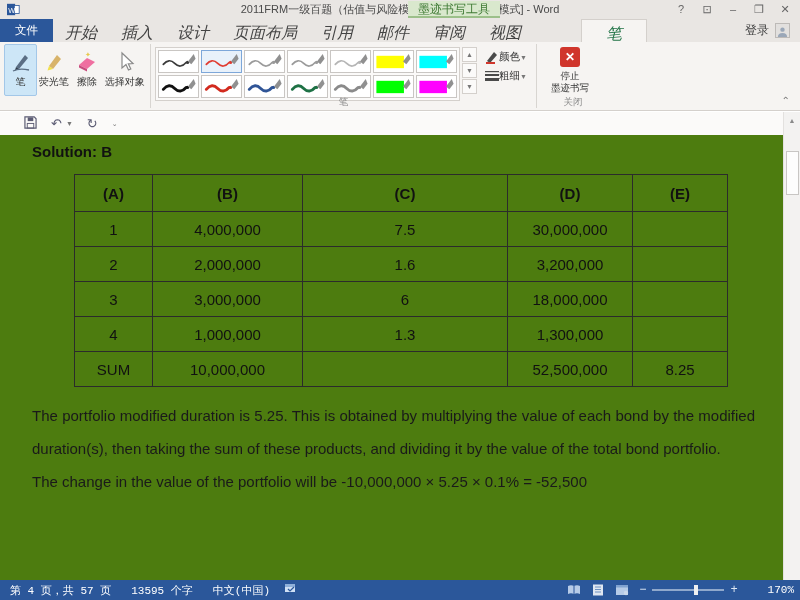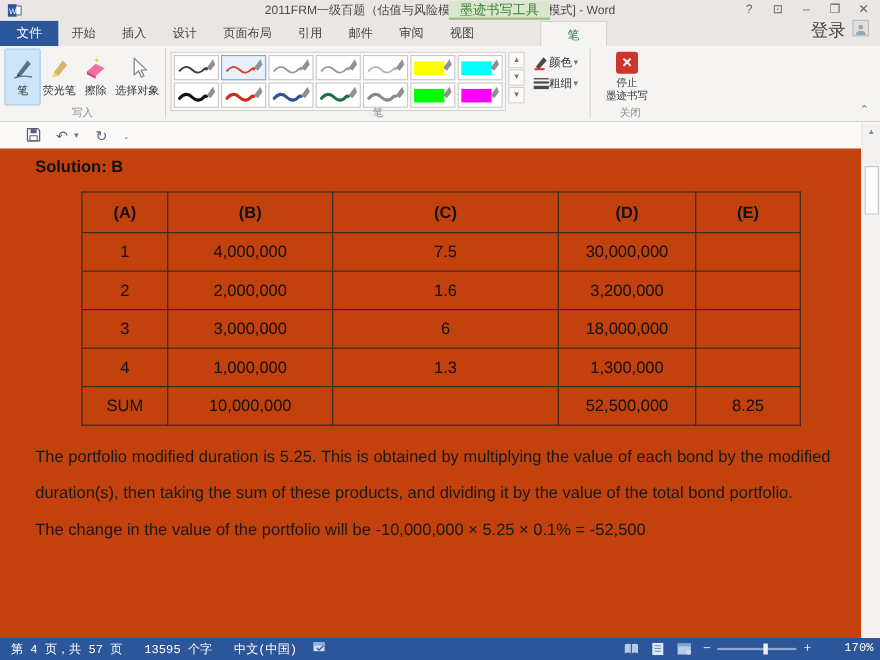--- a/index.html
+++ b/index.html
@@ -10,23 +10,23 @@
   .titlebar { position:absolute; top:0; left:0; width:800px; height:19px; background:#e9e6e3; display:flex; align-items:center; }
   .word-logo { width:13px; height:13px; margin-left:7px; flex:0 0 auto; }
   .title-text { position:absolute; left:0; right:0; text-align:center; font-size:11px; color:#4a4a4a; pointer-events:none; }
   .ctx-tab-label { position:absolute; left:408px; top:1px; height:17px; line-height:17px; padding:0 10px; background:#d9e8cd; color:#3f7a34; font-size:12px; border-bottom:2px solid #9cc08a; }
   .win-controls { position:absolute; right:4px; top:0; height:19px; display:flex; align-items:center; gap:4px; }
   .win-btn { width:22px; height:17px; text-align:center; line-height:17px; font-size:11px; color:#666; }
 
   
   .tabrow { position:absolute; top:19px; left:0; width:800px; height:23px; background:#e9e6e3; display:flex; align-items:flex-end; }
   .tab-file { background:#2b579a; color:#fff; font-size:11.5px; padding:4px 15px; height:23px; }
-  .tab { font-size:11px; color:#444; padding:4px 12px; height:23px; }
+  .tab { font-size:16px; color:#444; padding:4px 12px; height:23px;font-style:italic; }
   .tab-active { background:#f6f4f2; color:#217346; border:1px solid #d4d0cc; border-bottom:none; padding:4px 24px; margin-left:48px; }
-  .signin { position:absolute; right:10px; bottom:3px; display:flex; gap:6px; font-size:16px; color:#444; }
+  .signin { position:absolute; right:10px; bottom:3px; display:flex; align-items:center; gap:6px; font-size:12px; color:#444; }
   .user-icon { width:15px; height:15px; background:#e2e0de; border:1px solid #bdbab7; display:flex; align-items:flex-end; justify-content:center; overflow:hidden; }
 
   
   .ribbon { position:absolute; top:42px; left:0; width:800px; height:69px; background:#f6f4f2; border-bottom:1px solid #d4d0cc; display:flex; }
   .rgroup { position:relative; height:68px; padding:2px 4px 14px 4px; display:flex; align-items:flex-start; }
   .rgroup-label { position:absolute; bottom:1px; left:0; right:0; text-align:center; font-size:9.5px; color:#8a8a8a; }
   .rsep { width:1px; height:64px; margin-top:2px; background:#d8d5d1; flex:0 0 auto; }
 
   .big-btn { width:36px; height:52px; display:flex; flex-direction:column; align-items:center; justify-content:center; gap:2px; border:1px solid transparent; border-radius:2px; font-size:10px; color:#333; }
   .big-btn.selected { background:#cde6f7; border-color:#a3c7e8; }
@@ -52,21 +52,21 @@
   .stop-x { width:20px; height:20px; border-radius:3px; background:#d0352b; color:#fff; font-weight:bold; font-size:12px; text-align:center; line-height:20px; margin-bottom:2px; }
 
   .collapse-ribbon { position:absolute; right:10px; bottom:4px; font-size:10px; color:#777; }
 
   
   .qat { position:absolute; top:112px; left:0; width:800px; height:23px; background:#fbfaf9; display:flex; align-items:center; gap:14px; padding-left:24px; }
   .qat-icon { color:#5c5c74; font-size:13px; line-height:1; }
   .qat-caret { font-size:7px; color:#777; margin-left:-10px; }
 
   
-  .doc { position:absolute; top:135px; left:0; width:783px; height:445px; background:#c2410c; overflow:hidden; }
+  .doc { position:absolute; top:135px; left:0; width:783px; height:445px; background:#4d7c0f; overflow:hidden; }
   .heading { margin:8px 0 0 32px; font-size:15px; font-weight:bold; color:#111; }
   table.bond { border-collapse:collapse; margin:14px 0 0 74px; }
   table.bond td { border:1.6px solid #2b2b2b; text-align:center; font-size:15px; color:#111; padding:0 4px; }
   table.bond .hdr { font-weight:bold; }
   .c0{width:78px} .c1{width:150px} .c2{width:205px} .c3{width:125px} .c4{width:95px}
   .r-letters td { height:37px; }
   .r-names td { height:44px; }
   .r-data td { height:35px; }
   .para { margin:12px 28px 0 32px; font-size:15px; line-height:33px; color:#1a1a1a; text-align:justify; }
   .para.last { text-align:left; margin-top:0; }
@@ -155,21 +155,20 @@
         <path d="M3 14 L11 18 L11 20.5 L3 16.5 Z" fill="#c84a7d"></path>
       </svg>
       <span class="blabel">擦除</span>
     </div>
     <div class="big-btn" style="width:46px">
       <svg width="20" height="22" viewBox="0 0 20 22">
         <path d="M7 2 L7 17 L11 13.5 L13.5 19 L15.8 18 L13.3 12.8 L18 12.5 Z" fill="#fff" stroke="#8a8a8a" stroke-width="1.2"></path>
       </svg>
       <span class="blabel">选择对象</span>
     </div>
-    <div class="rgroup-label">写入</div>
   </div>
 
   <div class="rsep"></div>
 
   <div class="rgroup" style="width:385px;">
     <div class="gallery">
       <div class="swatch pen">
           <svg width="37" height="19" viewBox="0 0 38 20">
             <rect class="hl-block" x="1" y="4" width="29" height="13" fill="#3a3a3a"></rect>
             <path class="pen-stroke" d="M3 13 Q9 6 15 12 T27 11" stroke="#3a3a3a" fill="none" stroke-width="1.8" stroke-linecap="round"></path>

